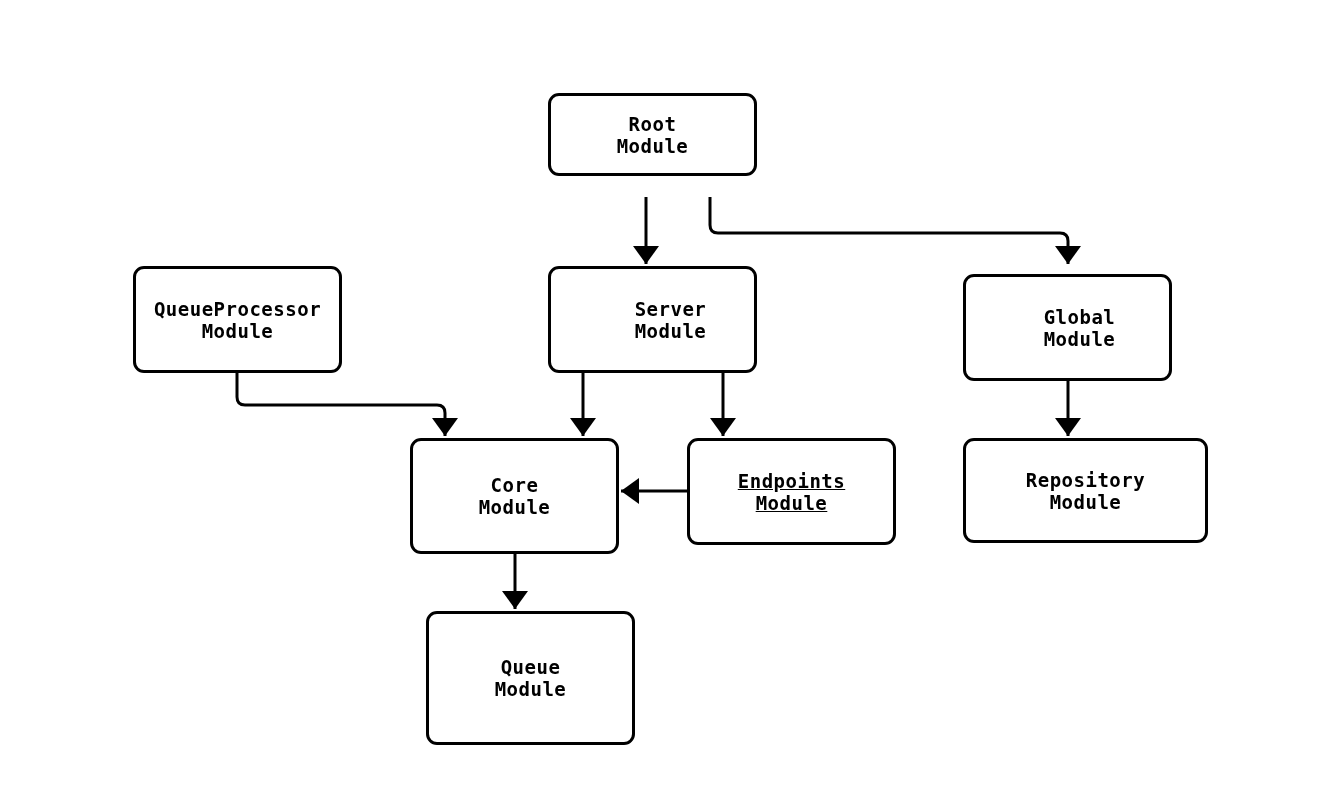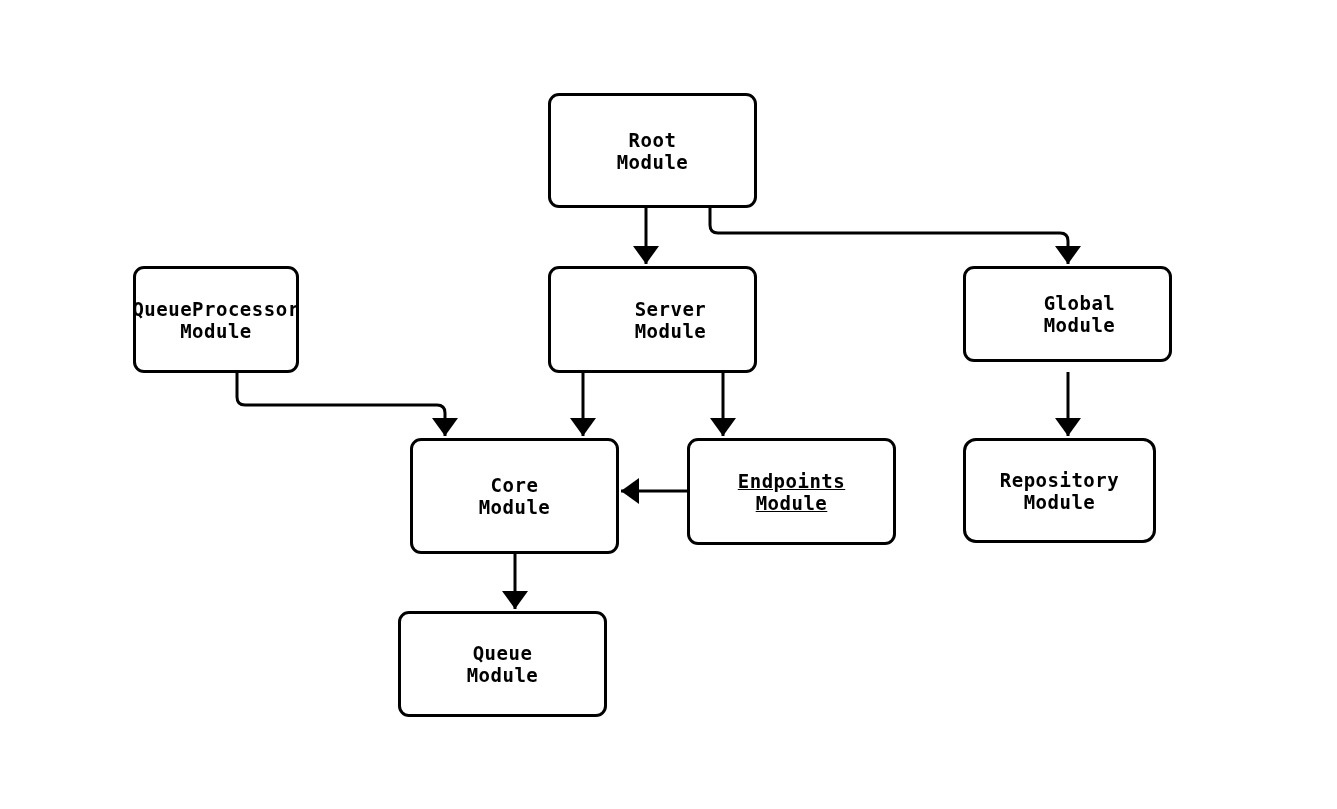--- a/index.html
+++ b/index.html
@@ -38,28 +38,28 @@
     align-items: center;
     justify-content: center;
     text-align: center;
     font-weight: bold;
     font-size: 19px;
     line-height: 22px;
     color: #000000;
     white-space: pre-line;
     letter-spacing: 0.5px;
   }
-  .node-root          { left: 548px; top: 93px;  width: 209px; height: 115px; }
-  .node-queueprocessor{ left: 133px; top: 266px; width: 166px; height: 107px; }
+  .node-root          { left: 548px; top: 93px;  width: 209px; height: 83px; }
+  .node-queueprocessor{ left: 133px; top: 266px; width: 209px; height: 107px; }
   .node-server        { left: 548px; top: 266px; width: 209px; height: 107px; padding-left: 36px; }
-  .node-global        { left: 963px; top: 266px; width: 209px; height: 96px; padding-left: 24px; }
+  .node-global        { left: 963px; top: 274px; width: 209px; height: 107px; padding-left: 24px; }
   .node-core          { left: 410px; top: 438px; width: 209px; height: 116px; }
   .node-endpoints     { left: 687px; top: 438px; width: 209px; height: 107px; text-decoration: underline; }
-  .node-repository    { left: 963px; top: 438px; width: 193px; height: 105px; border-radius: 13px; }
-  .node-queue         { left: 398px; top: 611px; width: 209px; height: 106px; }
+  .node-repository    { left: 963px; top: 438px; width: 245px; height: 105px; }
+  .node-queue         { left: 426px; top: 611px; width: 209px; height: 134px; }
 </style>
 </head>
 <body>
 
 <div class="canvas">
 
   <svg class="edges-layer" width="1337" height="809" viewBox="0 0 1337 809" xmlns="http://www.w3.org/2000/svg">
     <defs>
       <marker id="arrowhead" viewBox="0 0 18 26" refX="18" refY="13" markerWidth="18" markerHeight="26" markerUnits="userSpaceOnUse" orient="auto">
         <path d="M0,0 L18,13 L0,26 Z" fill="#000000"></path>

